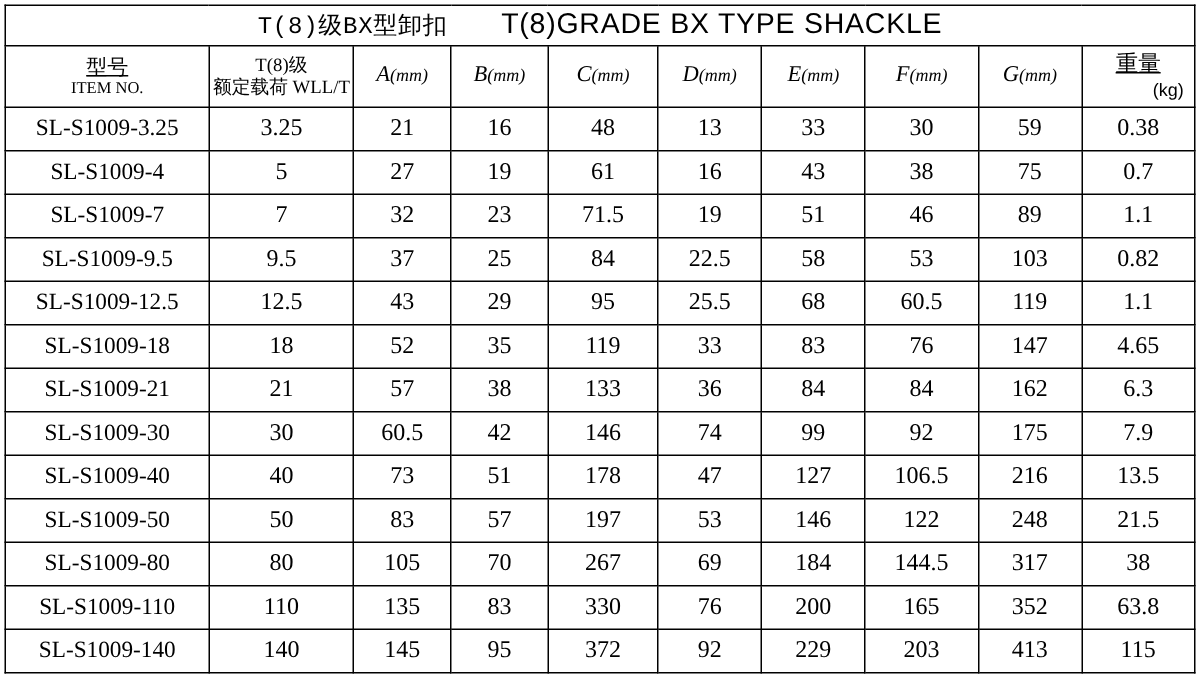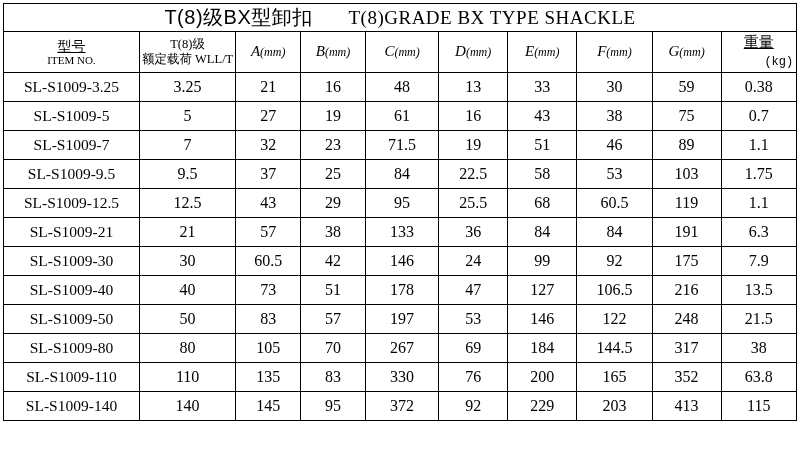--- a/index.html
+++ b/index.html
@@ -37,25 +37,25 @@
     height: 26px;
     font-size: 19px;
     font-family: "Liberation Serif", serif;
     letter-spacing: 0.5px;
     border-left: 1px solid #000;
     border-right: 1px solid #000;
     border-top: 1px solid #000;
     border-bottom: 1px solid #000;
   }
   .title-cn {
+    font-family: Liberation Mono, monospace;
+    font-size: 16px;
+  }
+  .title-en {
     font-family: Liberation Sans, sans-serif;
-    font-size: 20px;
-  }
-  .title-en {
-    font-family: Liberation Serif, serif;
     font-size: 19px;
     margin-left: 20px;
   }
   .head-row td {
     height: 40px;
     font-size: 15px;
     line-height: 1.15;
   }
   .hdr-cn {
     font-family: "DejaVu Sans", sans-serif;
@@ -79,21 +79,21 @@
     font-style: italic;
   }
   .hdr-dim .unit {
     font-size: 12px;
   }
   .hdr-weight {
     font-family: "DejaVu Sans", sans-serif;
     font-size: 14px;
   }
   .hdr-weight .unit {
-    font-family: Liberation Mono, monospace;
+    font-family: Liberation Sans, sans-serif;
     font-size: 12px;
     padding-left: 40px;
   }
   tbody td {
     height: 28px;
     font-size: 16px;
     font-family: "Liberation Serif", serif;
   }
   td.model {
     text-align: left;
@@ -169,21 +169,21 @@
           <td>21</td>
           <td>16</td>
           <td>48</td>
           <td>13</td>
           <td>33</td>
           <td>30</td>
           <td>59</td>
           <td>0.38</td>
         </tr>
         <tr>
-          <td class="model">SL-S1009-5</td>
+          <td class="model">SL-S1009-4</td>
           <td>5</td>
           <td>27</td>
           <td>19</td>
           <td>61</td>
           <td>16</td>
           <td>43</td>
           <td>38</td>
           <td>75</td>
           <td>0.7</td>
         </tr>
@@ -202,53 +202,65 @@
         <tr>
           <td class="model">SL-S1009-9.5</td>
           <td>9.5</td>
           <td>37</td>
           <td>25</td>
           <td>84</td>
           <td>22.5</td>
           <td>58</td>
           <td>53</td>
           <td>103</td>
-          <td>1.75</td>
+          <td>0.82</td>
         </tr>
         <tr>
           <td class="model">SL-S1009-12.5</td>
           <td>12.5</td>
           <td>43</td>
           <td>29</td>
           <td>95</td>
           <td>25.5</td>
           <td>68</td>
           <td>60.5</td>
           <td>119</td>
           <td>1.1</td>
         </tr>
         <tr>
+          <td class="model">SL-S1009-18</td>
+          <td>18</td>
+          <td>52</td>
+          <td>35</td>
+          <td>119</td>
+          <td>33</td>
+          <td>83</td>
+          <td>76</td>
+          <td>147</td>
+          <td>4.65</td>
+        </tr>
+        <tr>
           <td class="model">SL-S1009-21</td>
           <td>21</td>
           <td>57</td>
           <td>38</td>
           <td>133</td>
           <td>36</td>
           <td>84</td>
           <td>84</td>
-          <td>191</td>
+          <td>162</td>
           <td>6.3</td>
         </tr>
         <tr>
           <td class="model">SL-S1009-30</td>
           <td>30</td>
           <td>60.5</td>
           <td>42</td>
           <td>146</td>
-          <td>24</td>
+          <td>74</td>
           <td>99</td>
           <td>92</td>
           <td>175</td>
           <td>7.9</td>
         </tr>
         <tr>
           <td class="model">SL-S1009-40</td>
           <td>40</td>
           <td>73</td>
           <td>51</td>

